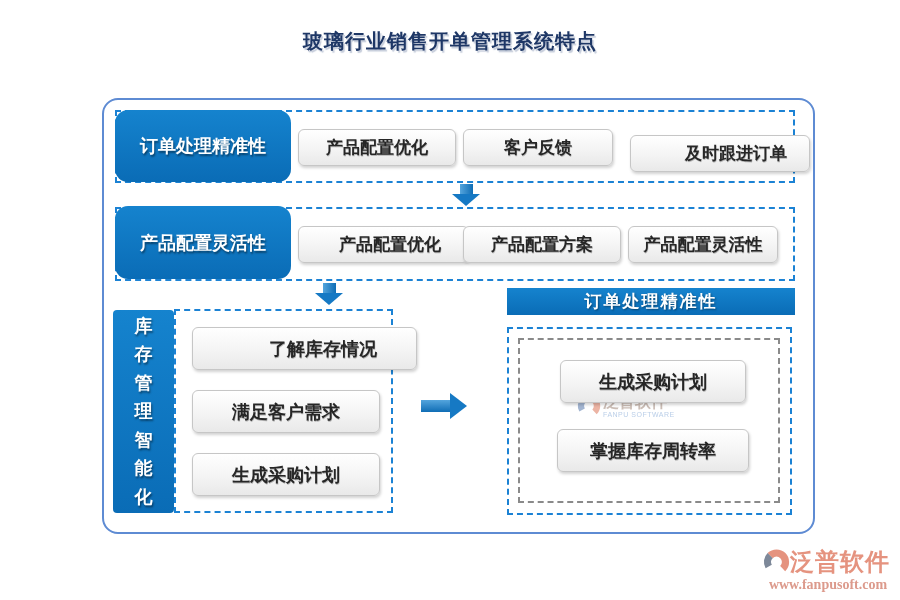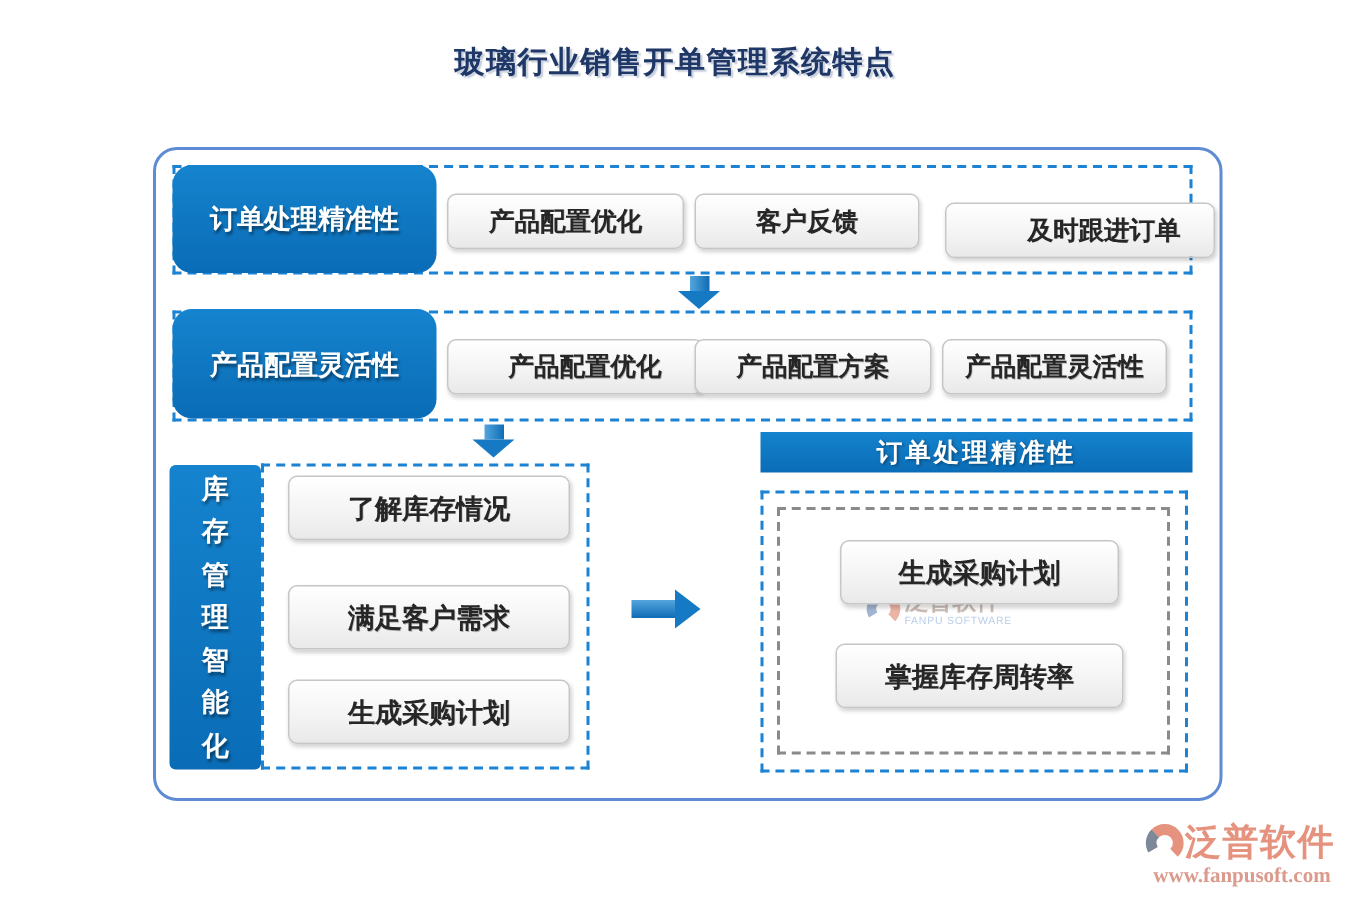--- a/index.html
+++ b/index.html
@@ -90,21 +90,21 @@
 
   <div class="arrow-down" style="left:315px;top:283px;">
     <i class="stem"></i>
       <i class="head"></i>
   </div>
 
   <div class="dash-blue" style="left:174px;top:309px;width:215px;height:200px;"></div>
   <div class="blabel" style="left:113px;top:310px;width:61px;height:203px;border-radius:4px;">
     <span class="vlabel-text">库存管理智能化</span>
   </div>
-  <div class="wbox tall" style="left:192px;top:317px;width:186px;">了解库存情况</div>
+  <div class="wbox tall" style="left:192px;top:327px;width:186px;padding-left:37px;">了解库存情况</div>
   <div class="wbox tall" style="left:192px;top:390px;width:186px;">满足客户需求</div>
   <div class="wbox tall" style="left:192px;top:453px;width:186px;">生成采购计划</div>
 
   <div class="arrow-right" style="left:421px;top:393px;">
     <i class="stem"></i>
       <i class="head"></i>
   </div>
 
   <div class="banner" style="left:507px;top:288px;width:288px;height:27px;">订单处理精准性</div>
   <div class="dash-blue" style="left:507px;top:327px;width:281px;height:184px;"></div>

